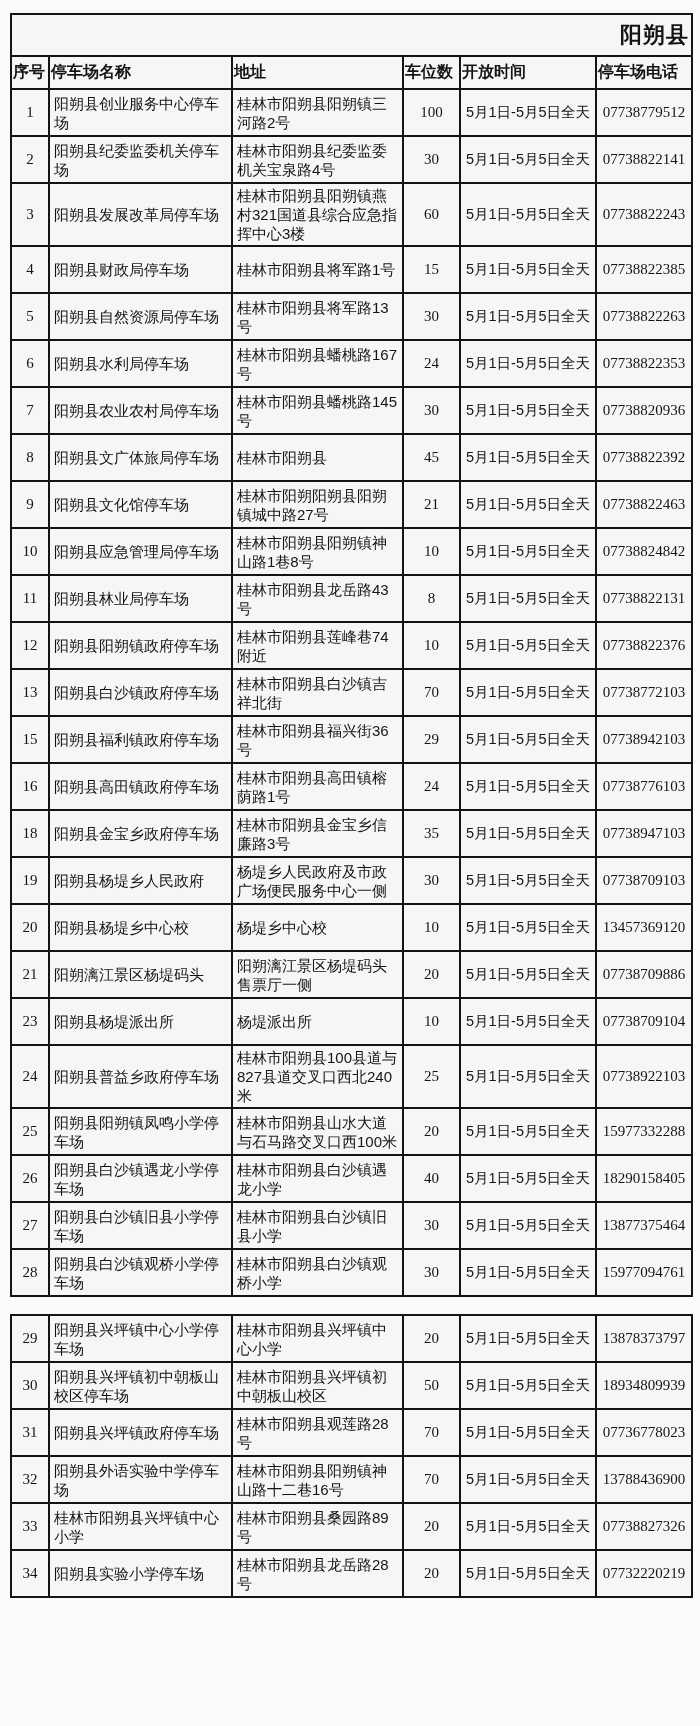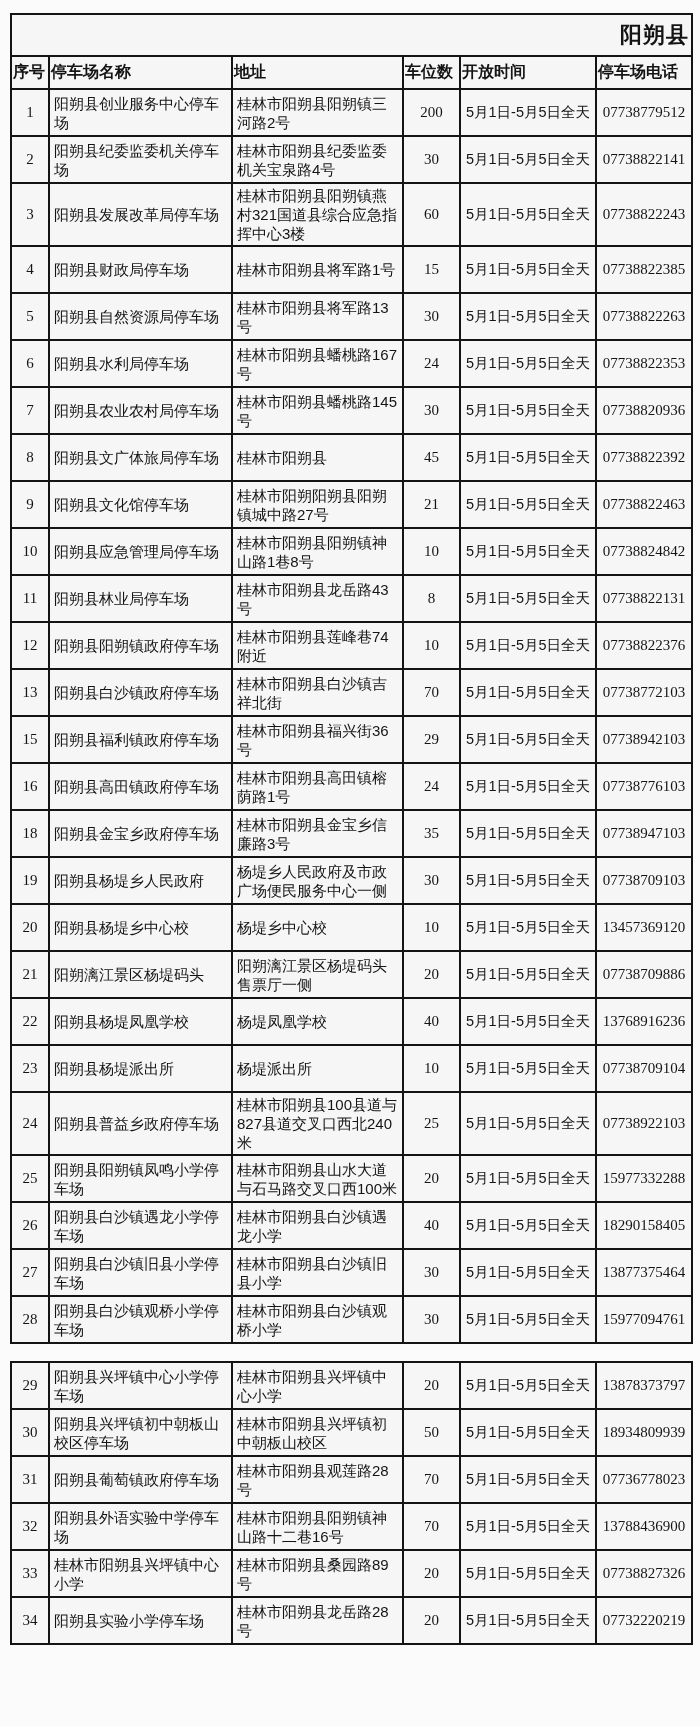--- a/index.html
+++ b/index.html
@@ -95,21 +95,21 @@
         <th class="col-head">车位数</th>
         <th class="col-head">开放时间</th>
         <th class="col-head">停车场电话</th>
       </tr>
     </thead>
     <tbody>
         <tr>
           <td class="c-no">1</td>
           <td class="c-name">阳朔县创业服务中心停车场</td>
           <td class="c-addr">桂林市阳朔县阳朔镇三河路2号</td>
-          <td class="c-num">200</td>
+          <td class="c-num">100</td>
           <td class="c-hours">5月1日-5月5日全天</td>
           <td class="c-phone">07738779512</td>
         </tr>
         <tr>
           <td class="c-no">2</td>
           <td class="c-name">阳朔县纪委监委机关停车场</td>
           <td class="c-addr">桂林市阳朔县纪委监委机关宝泉路4号</td>
           <td class="c-num">30</td>
           <td class="c-hours">5月1日-5月5日全天</td>
           <td class="c-phone">07738822141</td>
@@ -242,28 +242,20 @@
           <td class="c-hours">5月1日-5月5日全天</td>
           <td class="c-phone">13457369120</td>
         </tr>
         <tr>
           <td class="c-no">21</td>
           <td class="c-name">阳朔漓江景区杨堤码头</td>
           <td class="c-addr">阳朔漓江景区杨堤码头售票厅一侧</td>
           <td class="c-num">20</td>
           <td class="c-hours">5月1日-5月5日全天</td>
           <td class="c-phone">07738709886</td>
-        </tr>
-        <tr>
-          <td class="c-no">22</td>
-          <td class="c-name">阳朔县杨堤凤凰学校</td>
-          <td class="c-addr">杨堤凤凰学校</td>
-          <td class="c-num">40</td>
-          <td class="c-hours">5月1日-5月5日全天</td>
-          <td class="c-phone">13768916236</td>
         </tr>
         <tr>
           <td class="c-no">23</td>
           <td class="c-name">阳朔县杨堤派出所</td>
           <td class="c-addr">杨堤派出所</td>
           <td class="c-num">10</td>
           <td class="c-hours">5月1日-5月5日全天</td>
           <td class="c-phone">07738709104</td>
         </tr>
         <tr>
@@ -330,21 +322,21 @@
         <tr>
           <td class="c-no">30</td>
           <td class="c-name">阳朔县兴坪镇初中朝板山校区停车场</td>
           <td class="c-addr">桂林市阳朔县兴坪镇初中朝板山校区</td>
           <td class="c-num">50</td>
           <td class="c-hours">5月1日-5月5日全天</td>
           <td class="c-phone">18934809939</td>
         </tr>
         <tr>
           <td class="c-no">31</td>
-          <td class="c-name">阳朔县葡萄镇政府停车场</td>
+          <td class="c-name">阳朔县兴坪镇政府停车场</td>
           <td class="c-addr">桂林市阳朔县观莲路28号</td>
           <td class="c-num">70</td>
           <td class="c-hours">5月1日-5月5日全天</td>
           <td class="c-phone">07736778023</td>
         </tr>
         <tr>
           <td class="c-no">32</td>
           <td class="c-name">阳朔县外语实验中学停车场</td>
           <td class="c-addr">桂林市阳朔县阳朔镇神山路十二巷16号</td>
           <td class="c-num">70</td>

